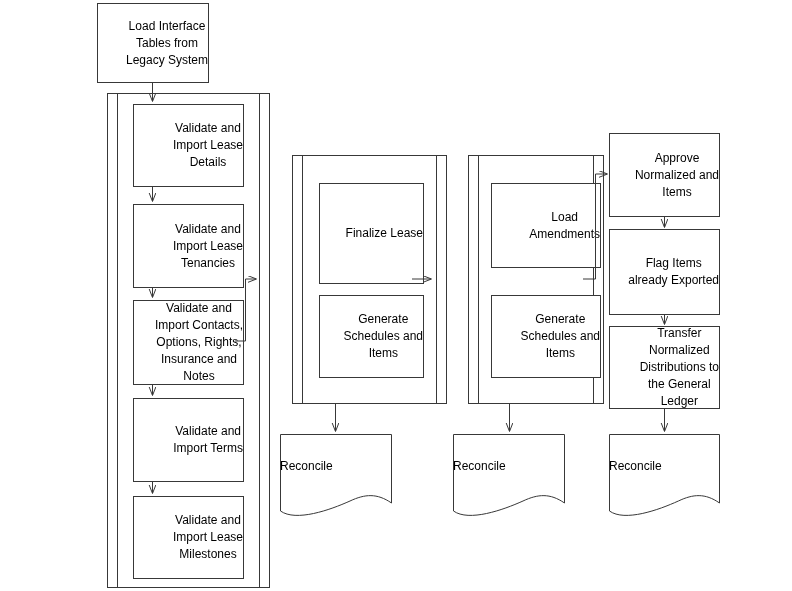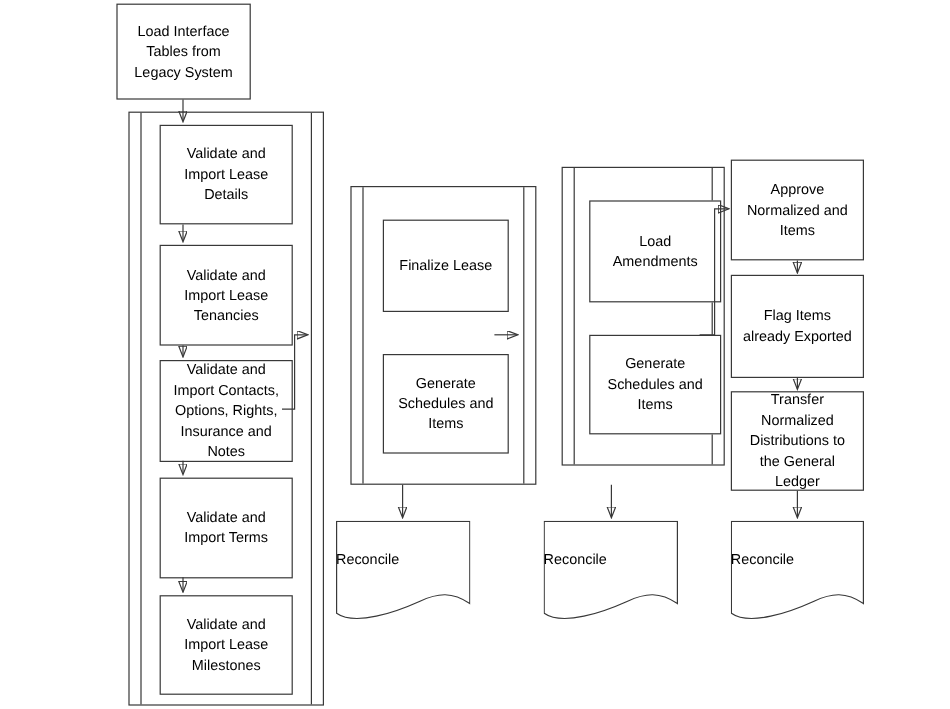--- a/index.html
+++ b/index.html
@@ -3,21 +3,21 @@
 <meta charset="utf-8">
 <style>
   html,body{margin:0;padding:0;background:#ffffff;}
   .canvas{
     position:relative;width:792px;height:591px;background:#ffffff;
     font-family:"Liberation Sans",sans-serif;font-size:12px;line-height:17px;color:#000;
     overflow:hidden;
   }
   .node{
     position:absolute;border:1px solid #383838;background:#ffffff;
-    display:flex;align-items:center;justify-content:center;
+    display:flex;align-items:center;justify-content:flex-end;
     text-align:center;white-space:pre-line;box-sizing:border-box;
   }
   .frame{
     position:absolute;border:1px solid #383838;background:#ffffff;box-sizing:border-box;margin-left:35px;
   }
   .frame-line{position:absolute;top:0;bottom:0;width:1px;background:#383838;}
   .frame-line.left{left:9px;}
   .frame-line.right{right:9px;}
   .doc{position:absolute;box-sizing:border-box;}
   .doc .doc-shape{position:absolute;left:0;top:0;width:100%;height:100%;display:block;}
@@ -63,31 +63,31 @@
     <div class="node" style="left:25px;top:402px;width:111px;height:83px">
       <span>Validate and
 Import Lease
 Milestones</span>
     </div>
   </div>
 
   <div class="frame" style="left:257px;top:155px;width:155px;height:249px">
     <div class="frame-line left"></div>
     <div class="frame-line right"></div>
-    <div class="node" style="left:26px;top:27px;width:105px;height:77px">
+    <div class="node" style="left:26px;top:27px;width:105px;height:101px">
       <span>Finalize Lease</span>
     </div>
     <div class="node" style="left:26px;top:139px;width:105px;height:83px">
       <span>Generate
 Schedules and
 Items</span>
     </div>
   </div>
 
-  <div class="frame" style="left:433px;top:139px;width:136px;height:249px">
+  <div class="frame" style="left:433px;top:155px;width:136px;height:249px">
     <div class="frame-line left"></div>
     <div class="frame-line right"></div>
     <div class="node" style="left:22px;top:27px;width:110px;height:85px">
       <span>Load
 Amendments</span>
     </div>
     <div class="node" style="left:22px;top:139px;width:110px;height:83px">
       <span>Generate
 Schedules and
 Items</span>

